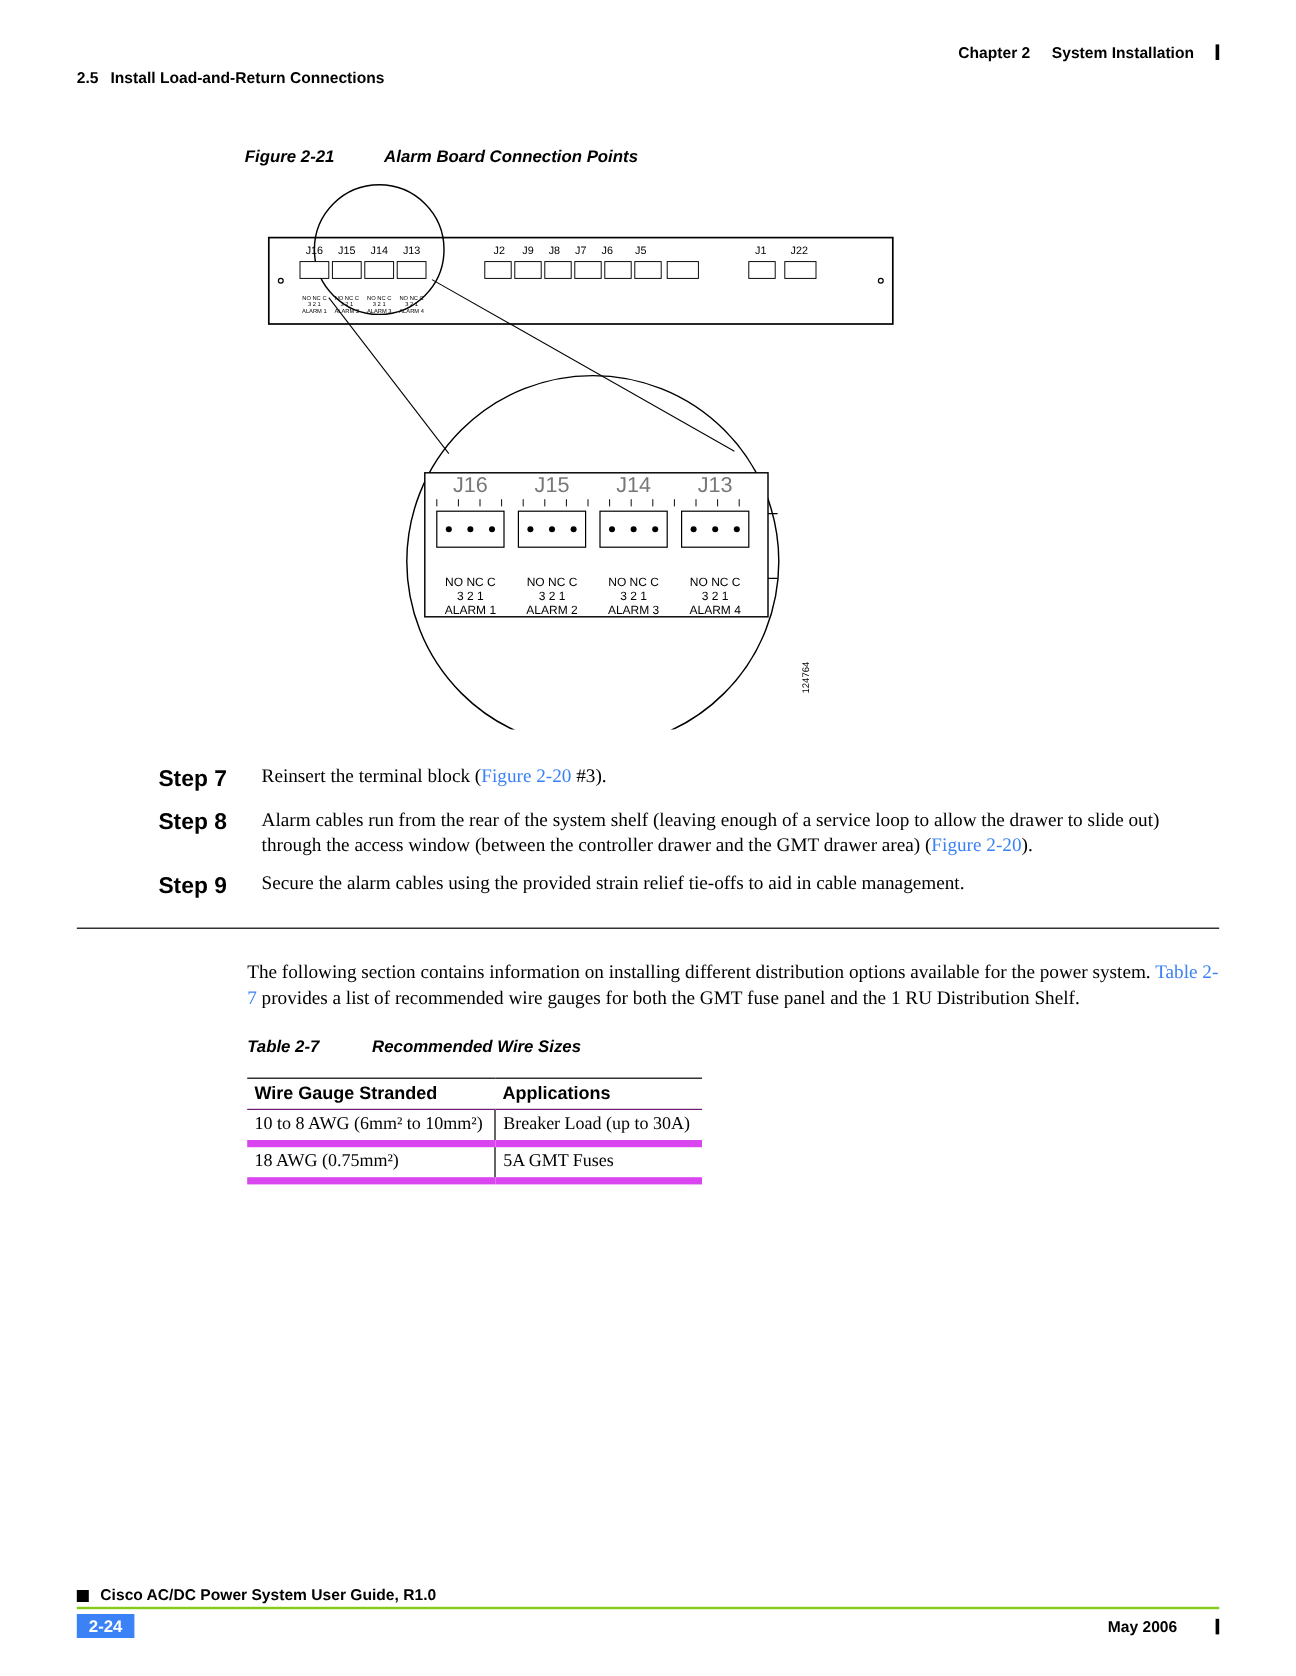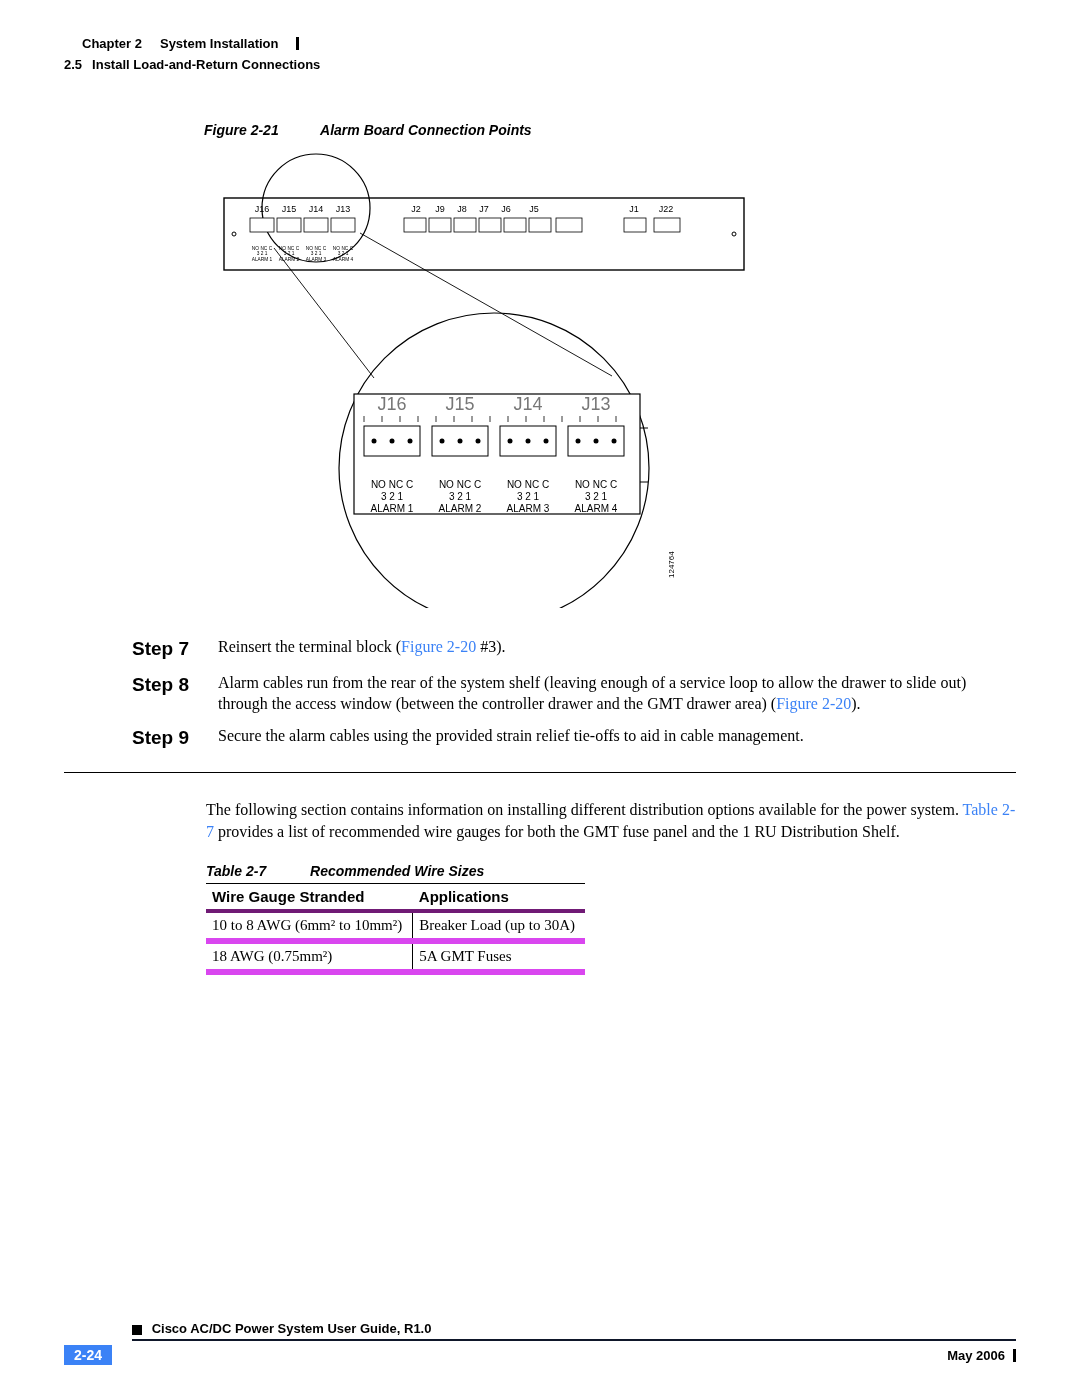--- a/index.html
+++ b/index.html
@@ -17,21 +17,21 @@
     position: relative;
     box-sizing: border-box;
     padding: 36px 64px 40px 64px;
   }
   
   .topbar {
     font-family: Arial, Helvetica, sans-serif;
     font-weight: bold;
     font-size: 13px;
     display: flex;
-    justify-content: flex-start;
+    justify-content: flex-end;
     align-items: center;
   }
   .topbar .right-side { display:flex; align-items:center; }
   .topbar .right-side span { margin-left:18px; }
   .topbar .vbar { display:inline-block; width:3px; height:13px; background:#000; margin-left:8px; vertical-align:middle; }
   .section-line {
     font-family: Arial, Helvetica, sans-serif;
     font-weight: bold;
     font-size: 13px;
     margin-top: 6px;
@@ -91,76 +91,75 @@
     font-size: 16px;
     line-height: 1.35;
   }
 
   
   .tbl-caption {
     font-family: Arial, Helvetica, sans-serif;
     font-style: italic;
     font-weight: bold;
     font-size: 14px;
-    margin: 20px 0 4px 142px;
+    margin: 20px 0 18px 142px;
   }
   .tbl-caption .tnum { margin-right: 40px; display:inline-block; }
 
   table.wire {
     border-collapse: collapse;
     margin-left: 142px;
     font-size: 15px;
   }
   table.wire th {
     font-family: Arial, Helvetica, sans-serif;
     font-weight: bold;
     text-align: left;
     border-top: 1.5px solid #000;
-    border-bottom: 4px solid #701a75;
+    border-bottom: 1px solid #701a75;
     padding: 4px 10px 4px 6px;
   }
   table.wire td {
     border-bottom: 6px solid #d946ef;
     border-right: 1px solid #000;
     padding: 4px 10px 4px 6px;
     vertical-align: top;
   }
   table.wire th:first-child, table.wire td:first-child { border-left:none; min-width: 168px; }
   table.wire th:last-child, table.wire td:last-child { border-right:none; min-width: 120px; }
 
   
   .footer {
     position: absolute;
     left: 64px; right: 64px; bottom: 32px;
   }
   .footer .doc-title {
     font-family: Arial, Helvetica, sans-serif;
     font-weight: bold;
     font-size: 13px;
-    border-bottom: 2px solid #0f172a;
-    margin-left: 68px;
+    border-bottom: 2px solid #84cc16;
     padding-bottom: 3px;
   }
   .footer .bottom-row {
     display:flex; justify-content: space-between; align-items:center;
     margin-top: 4px;
   }
   .footer .pagebox {
     display:inline-block;
     background:#3b82f6; color:#fff;
     font-family: Arial, Helvetica, sans-serif;
     font-weight: bold;
     font-size: 14px;
     padding: 2px 10px;
   }
   .footer .pub {
     font-family: Arial, Helvetica, sans-serif;
     font-weight: bold;
     font-size: 13px;
-    display:flex; align-items:center;
+    display:flex; align-items:center;gap:24px;
   }
   .footer .pub .vbar { display:inline-block; width:3px; height:13px; background:#000; margin-left:8px; }
   .footer .leading-sq { display:inline-block; width:10px; height:10px; background:#000; margin-right:6px; vertical-align:middle; }
 </style>
 </head>
 <body>
 
 <div class="page">
 
   <div class="topbar">

